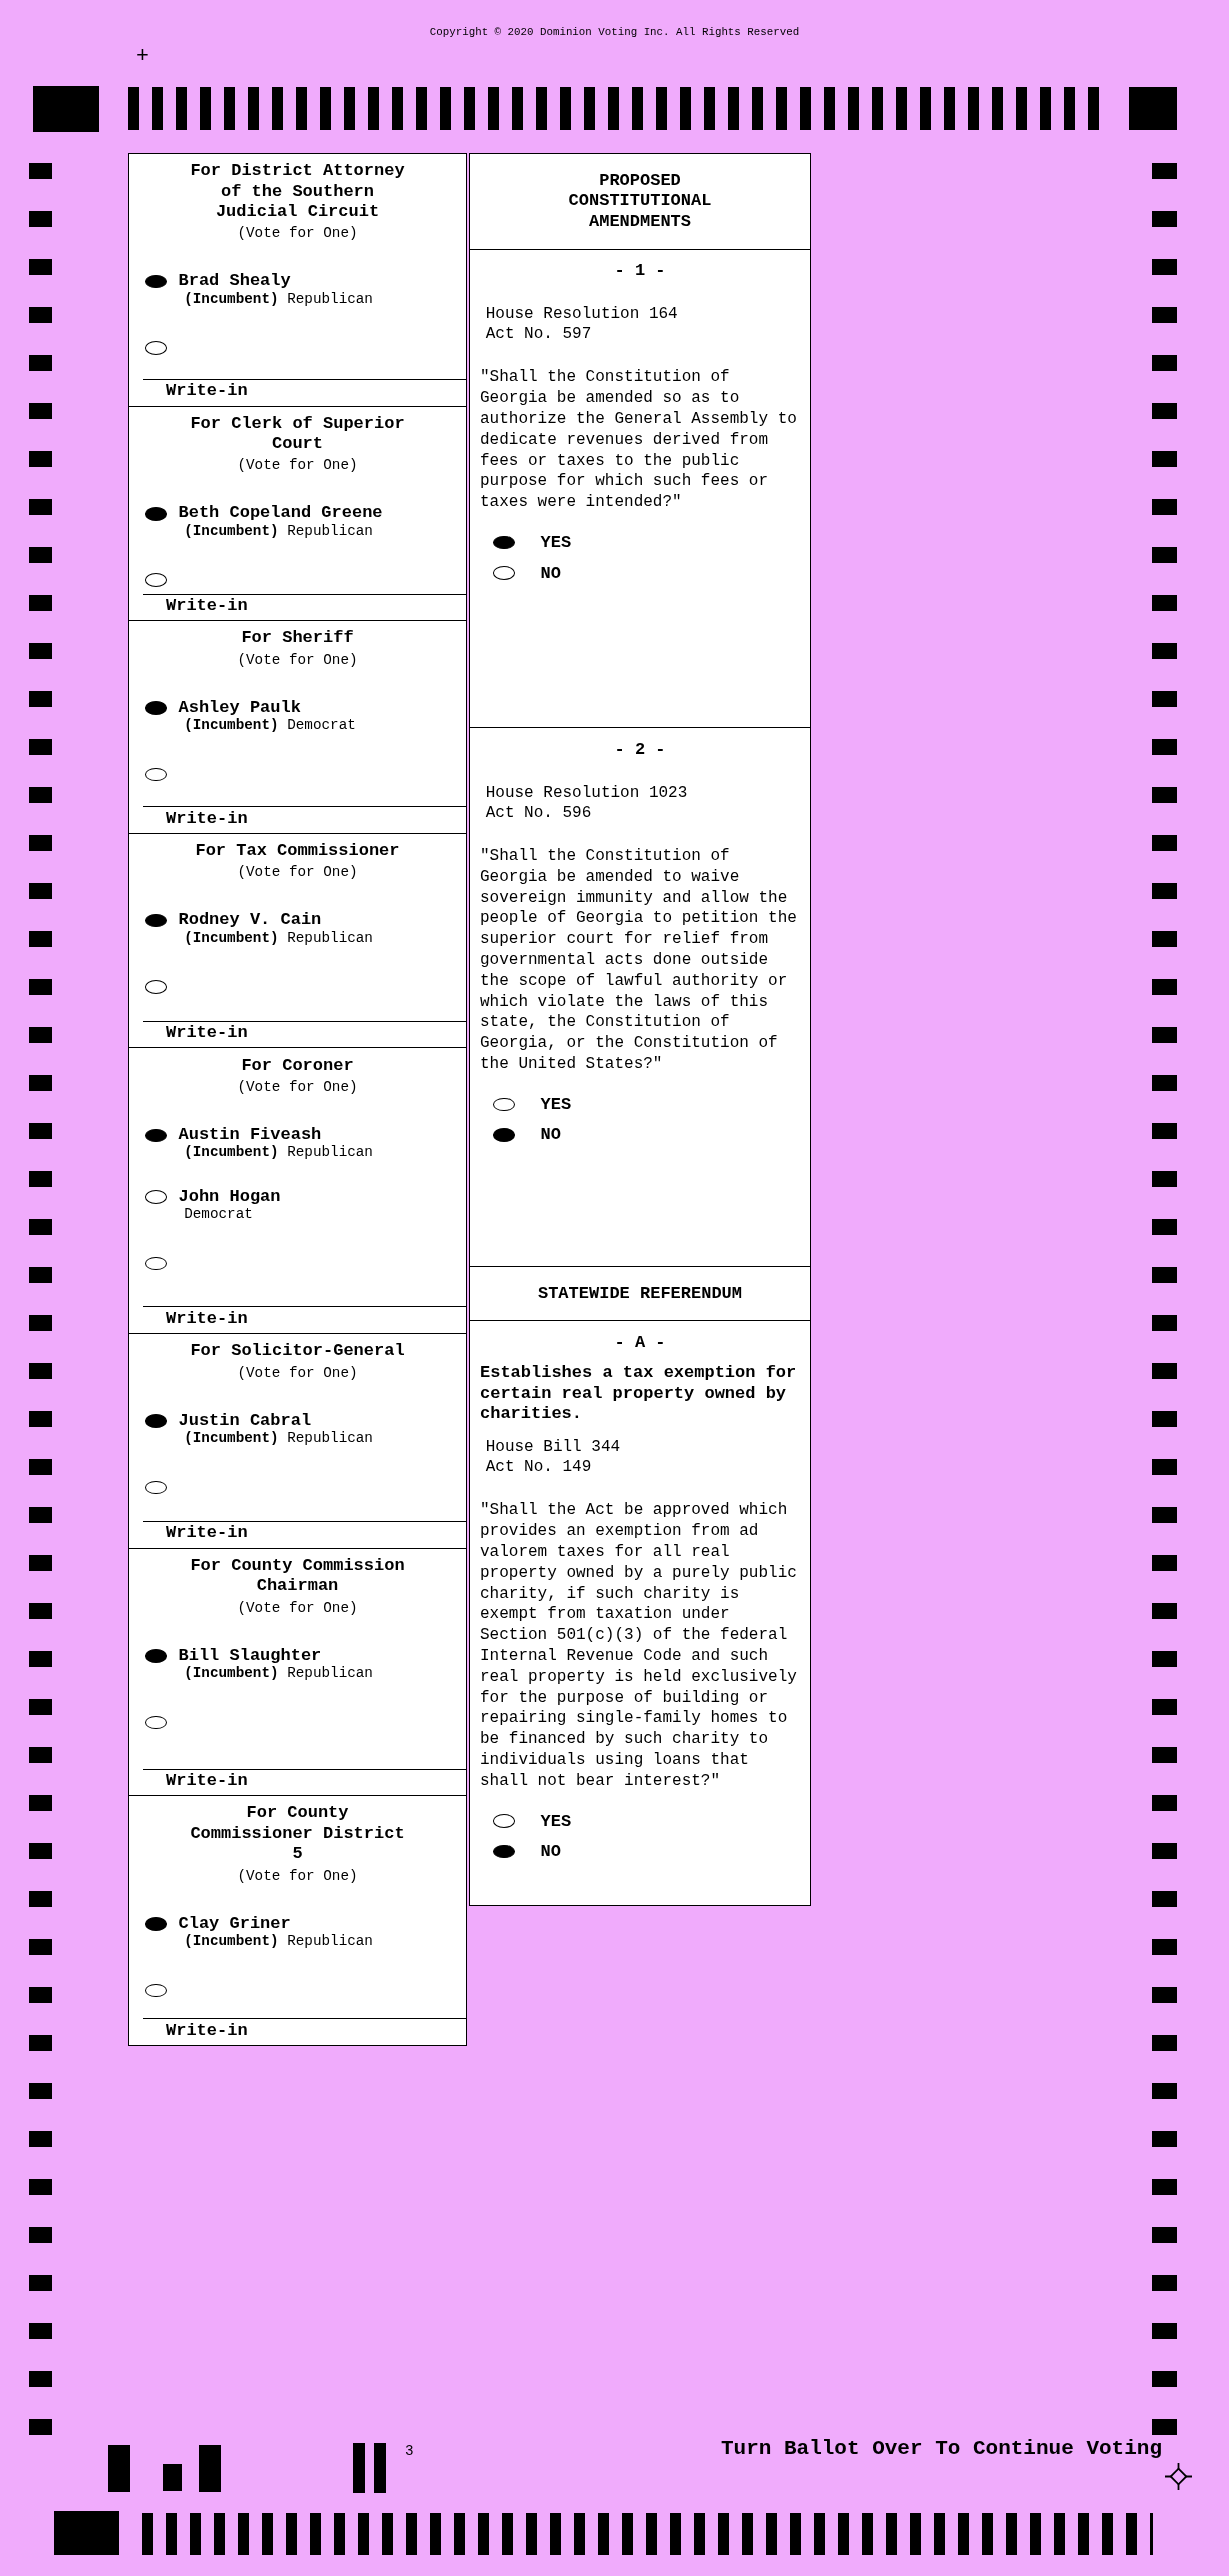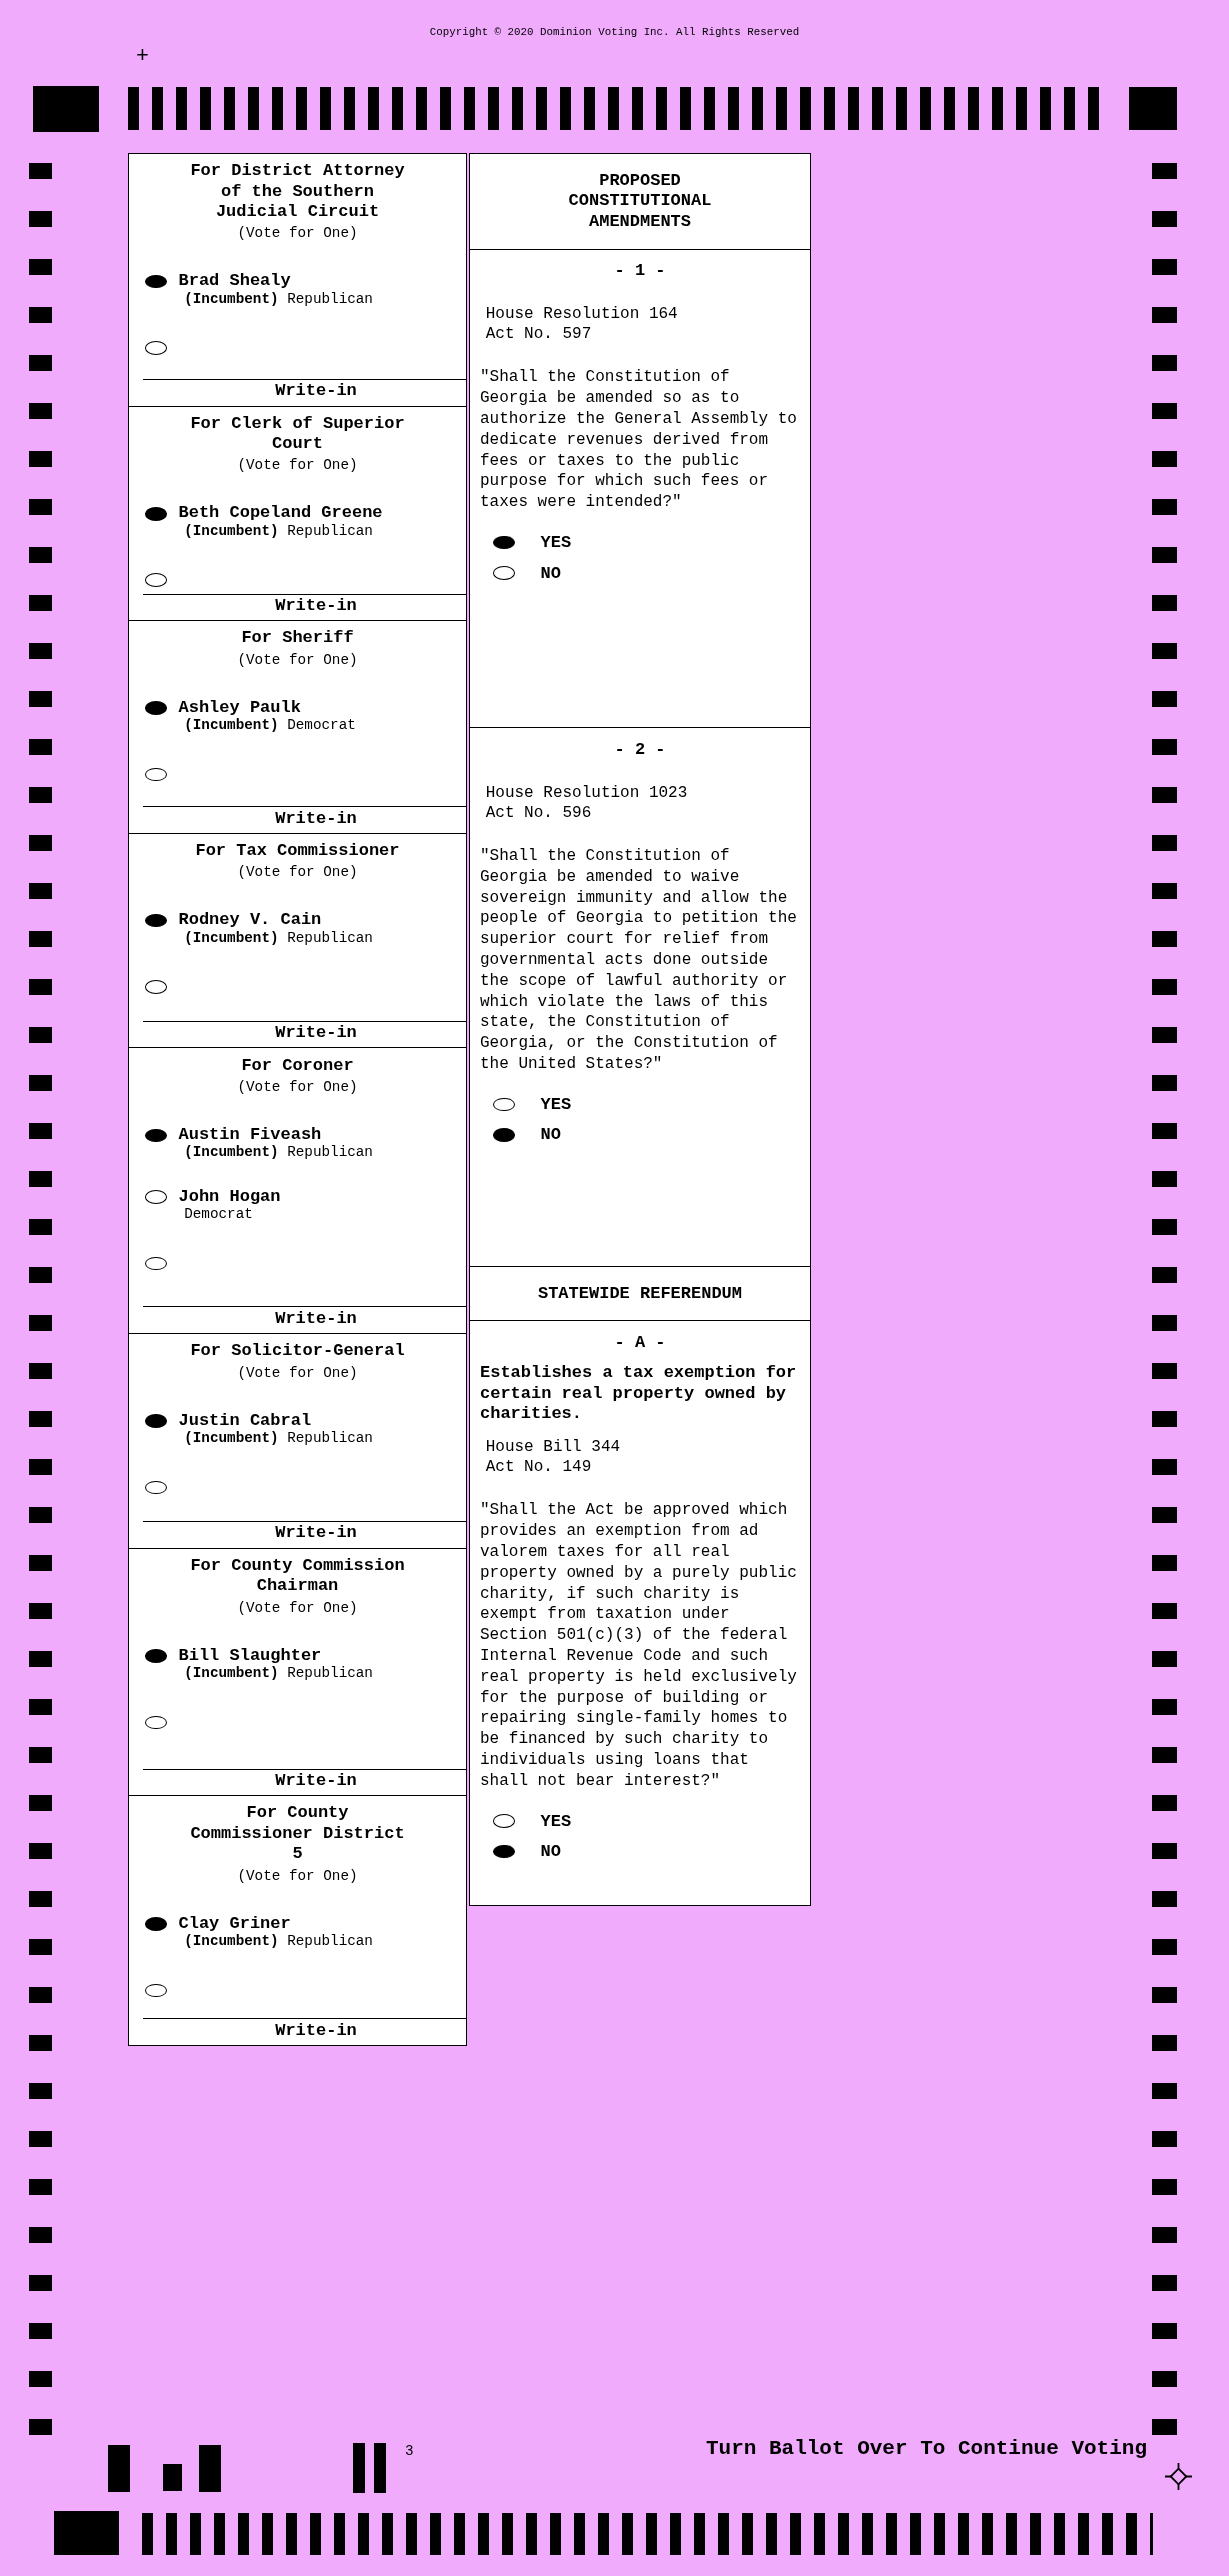--- a/index.html
+++ b/index.html
@@ -57,21 +57,21 @@
     width: 22px; height: 13.6px;
     border: 1.8px solid #000; border-radius: 50%;
     background: #fff;
   }
   .bubble.filled { background: #000; }
   .candidate .bubble { margin-top: 3.6px; margin-right: 11.5px; }
   .cand-name { display: block; font-size: 17px; font-weight: bold; line-height: 1.15; }
   .cand-detail { display: block; font-size: 14.3px; line-height: 1.25; padding-left: 5.7px; }
   .cand-detail b { font-weight: bold; }
 
-  .writein { margin-top: auto; text-align: center; }
+  .writein { margin-top: auto; }
   .writein-rule { border-top: 1.4px solid #000; margin-left: 14.3px; }
   .writein-label { font-size: 17px; font-weight: bold; padding: 1.4px 0 5.7px 37px; }
 
   
   .right-column { position: absolute; left: 469px; top: 153px; width: 342px; }
   .rc-box { border: 1.4px solid #000; background: #fff; }
   .rc-box + .rc-box { margin-top: -1.4px; }
 
   .measure-header {
     display: flex; align-items: center; justify-content: center;
@@ -90,21 +90,21 @@
   .measure-ref { font-size: 16px; line-height: 1.25; margin: 13px 0 0 5.7px; }
   .measure-question { font-size: 16px; line-height: 1.3; margin-top: 23px; }
   .choice { display: flex; align-items: center; margin-left: 13px; margin-top: 20px; gap: 14px; }
   .choice + .choice { margin-top: 11.5px; }
   .choice .bubble { margin-right: 11.5px; }
   .choice-label { font-size: 17px; font-weight: bold; }
 
   
   .fmark { position: absolute; background: #000; }
   .footer-small { position: absolute; left: 405px; top: 2443px; font-size: 14.3px; }
-  .footer-instruction { position: absolute; top: 2437px; right: 82px; font-size: 21px; font-weight: bold; }
+  .footer-instruction { position: absolute; top: 2437px; right: 67px; font-size: 21px; font-weight: bold; }
   .crosshair { position: absolute; left: 1165px; top: 2463px; width: 27px; height: 27px; }
 </style>
 </head>
 <body>
 
 <div class="ballot">
 
   <div class="copyright">Copyright © 2020 Dominion Voting Inc. All Rights Reserved</div>
   <div class="plus-mark">+</div>
 

